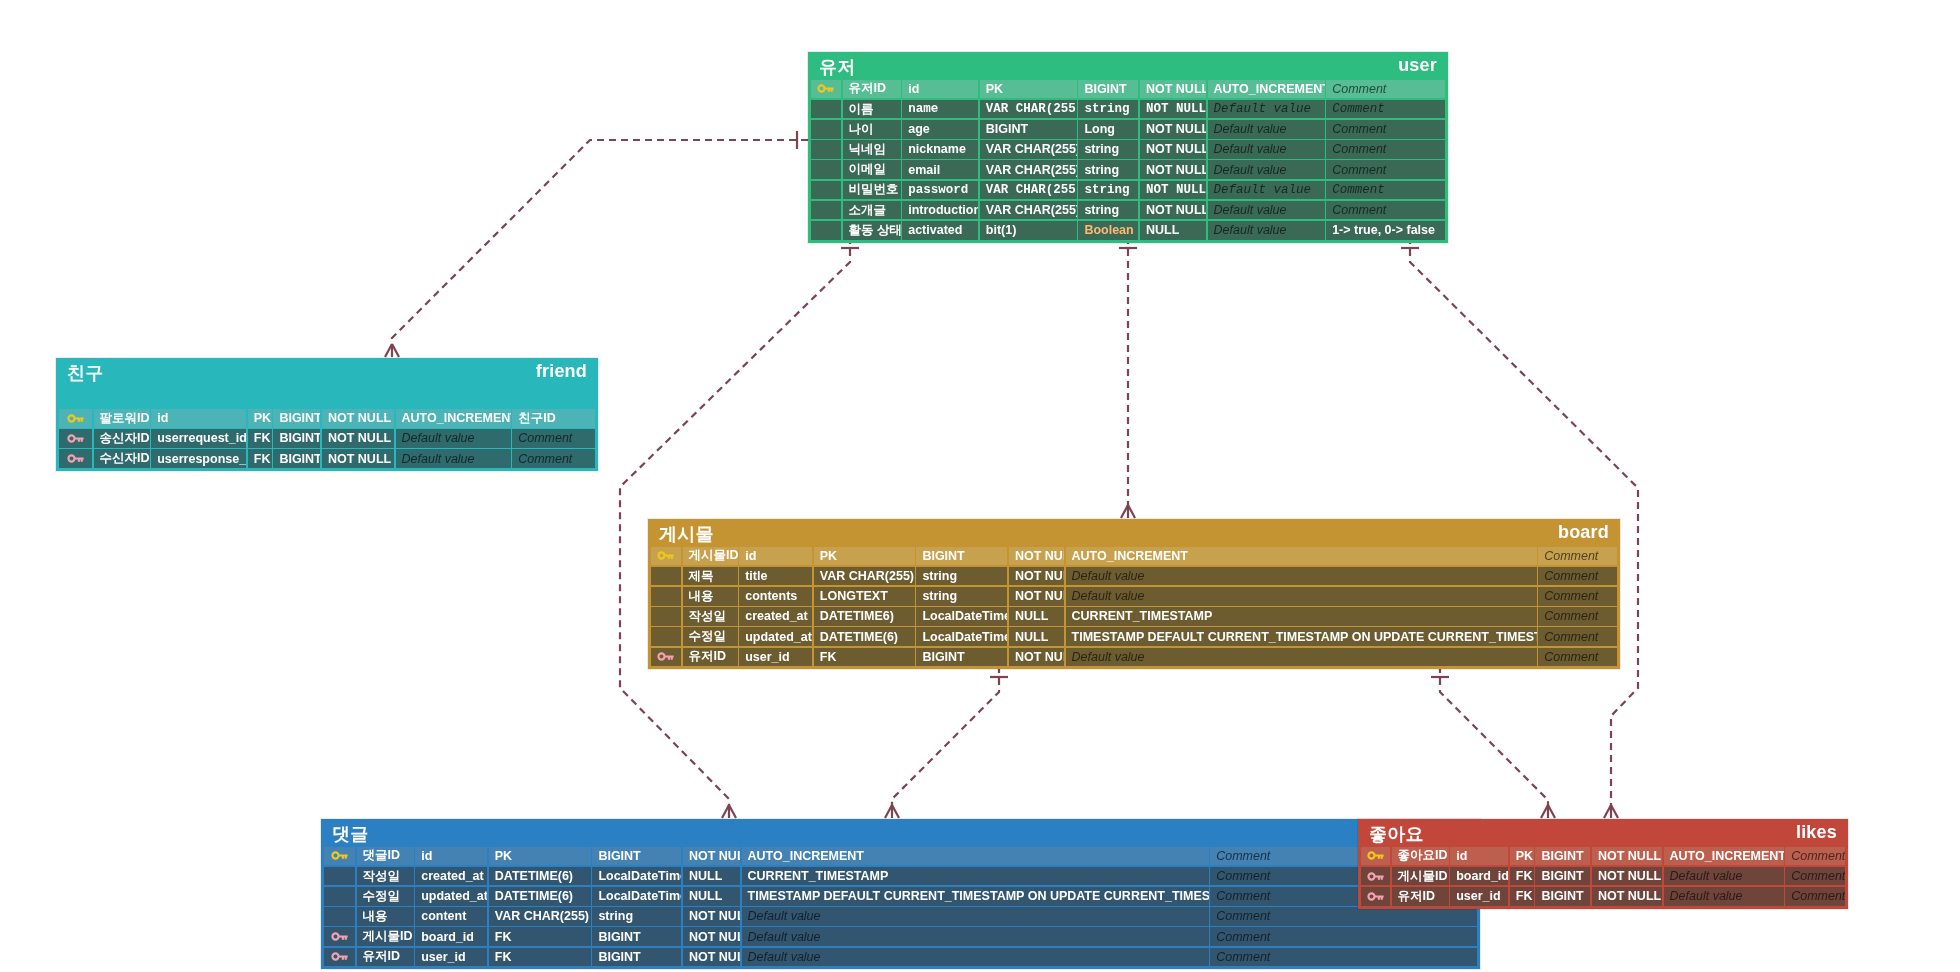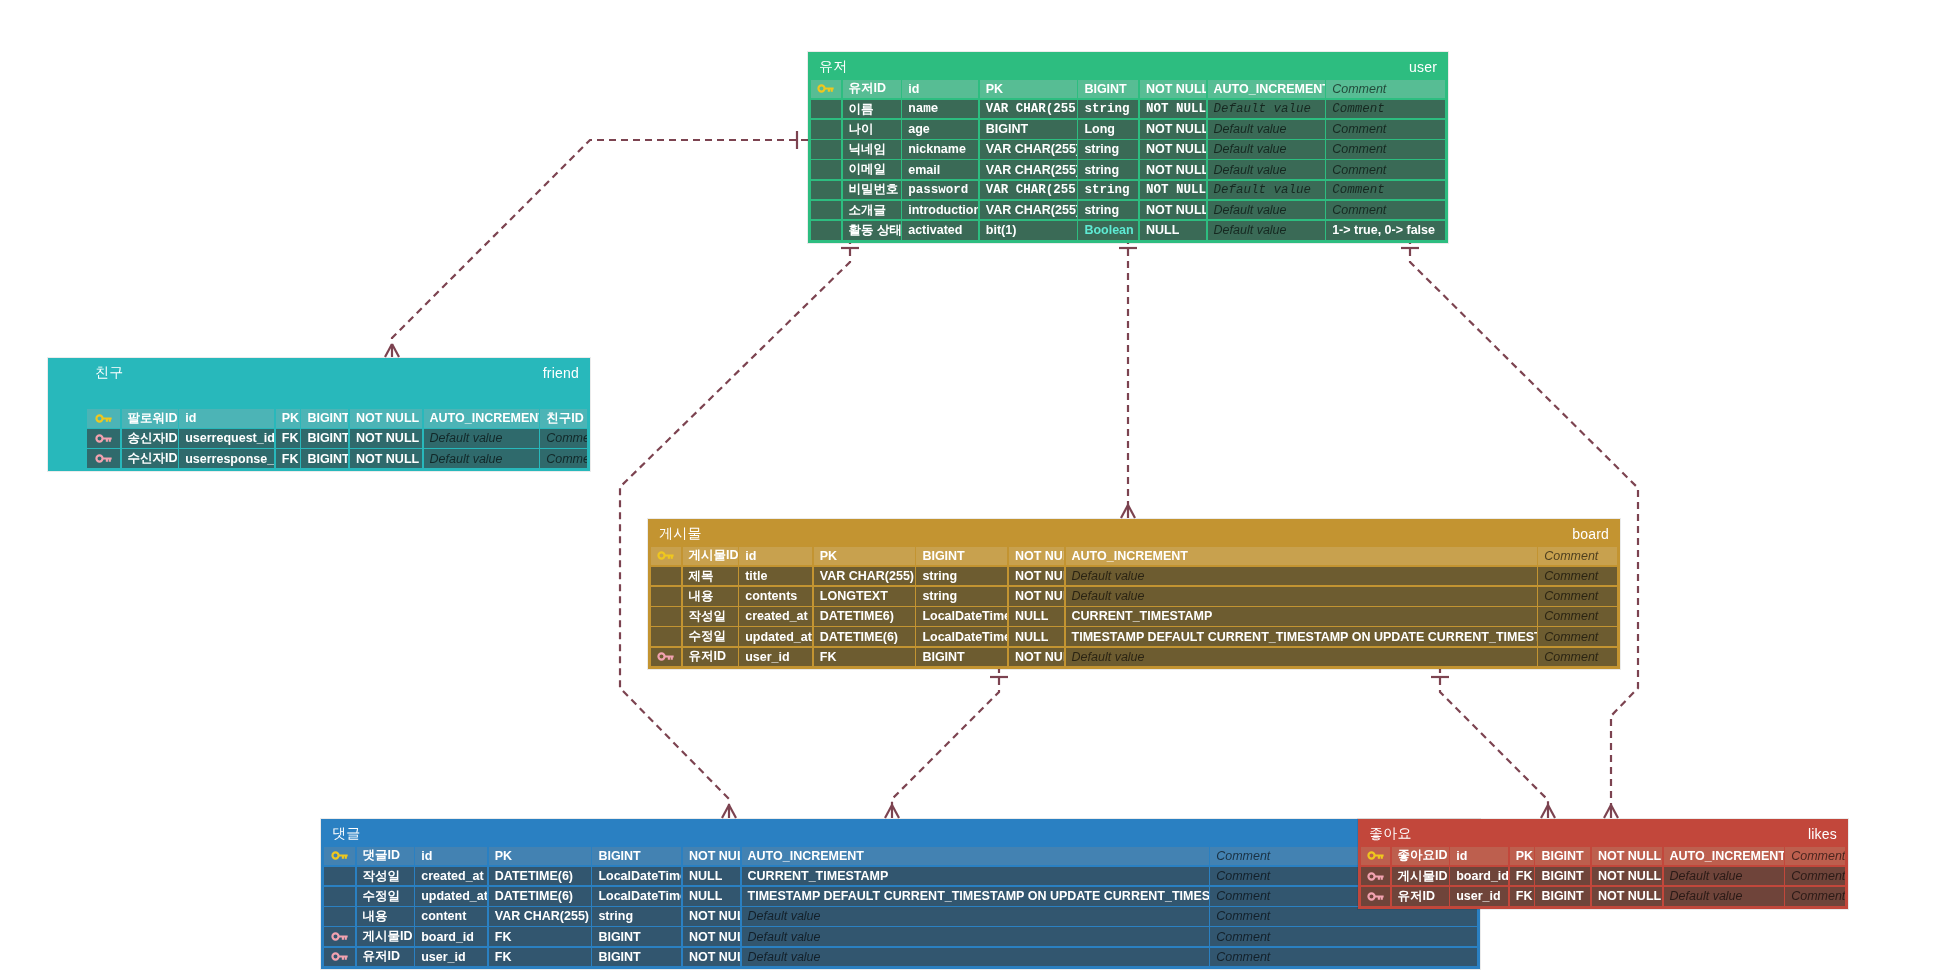--- a/index.html
+++ b/index.html
@@ -2,31 +2,31 @@
 <html><head>
 <meta charset="utf-8">
 <style>
   html,body{margin:0;padding:0;background:#ffffff;}
   .canvas{position:relative;width:1960px;height:972px;background:#ffffff;overflow:hidden;
           font-family:"Liberation Sans", sans-serif;}
   #rel-svg{position:absolute;left:0;top:0;width:1960px;height:972px;z-index:1;}
   #tables{position:absolute;left:0;top:0;width:1960px;height:972px;z-index:2;pointer-events:none;}
   .erd-table{position:absolute;box-sizing:border-box;border:3px solid var(--theme);
              background:var(--theme);pointer-events:auto;box-shadow:0 0 0 1px rgba(0,0,0,0.08);}
-  .erd-title{height:23px;display:flex;align-items:center;justify-content:space-between;
-             padding:0 8px;background:var(--theme);color:#fff;font-size:14px;font-weight:normal;}
+  .erd-title{height:23px;display:flex;align-items:flex-start;justify-content:space-between;
+             padding:0 8px;background:var(--theme);color:#fff;font-size:18px;font-weight:bold;}
   .erd-title .tname{letter-spacing:.2px;}
   .erd-row{display:grid;column-gap:1.6px;background:var(--theme);margin-top:1.6px;}
   .erd-row:first-child{margin-top:0;}
   .erd-row > div{background:var(--body);height:18.6px;display:flex;align-items:center;
                  overflow:hidden;white-space:nowrap;}
   .erd-row.hl > div{background:var(--pkrow);}
   .cell{padding:0 6px;font-size:12.5px;font-weight:600;color:#ffffff;}
   .cell.muted{font-style:italic;font-weight:400;color:rgba(0,0,0,0.62);}
-  .cell.red{color:#5eead4;font-weight:700;}
+  .cell.red{color:#fdba74;font-weight:700;}
   .keycell{justify-content:center;}
 </style>
 </head>
 <body>
 
 <div class="canvas">
   <svg id="rel-svg" xmlns="http://www.w3.org/2000/svg">
       <g>
         <path d="M808 140 H590 L392 338 V345" fill="none" stroke="#7c4350" stroke-width="2.2" stroke-dasharray="7 5"></path>
         <line x1="797" y1="131" x2="797" y2="149" stroke="#7c4350" stroke-width="2.2"></line>
@@ -155,21 +155,21 @@
           <div class="keycell"></div>
           <div class="cell">활동 상태</div>
           <div class="cell">activated</div>
           <div class="cell">bit(1)</div>
           <div class="cell red">Boolean</div>
           <div class="cell">NULL</div>
           <div class="cell muted">Default value</div>
           <div class="cell">1-&gt; true, 0-&gt; false</div>
         </div>
       </div>
-      <div class="erd-table" style="left: 48px; top: 358px; width: 542px; padding-left: 36px; --theme: #28b8bb; --pkrow: #4cb4b6; --body: #2f6a6c;">
+      <div class="erd-table" style="left: 56px; top: 358px; width: 542px; --theme: #28b8bb; --pkrow: #4cb4b6; --body: #2f6a6c;">
         <div class="erd-title">
           <span class="tname">친구</span>
           <span class="tname">friend</span>
         </div>
         <div class="erd-row hl" style="grid-template-columns: 33px 56px 95px 24px 47px 72px 115px 1fr; margin-top: 25px;">
           <div class="keycell">
             <svg viewBox="0 0 20 12" width="18" height="11">
               <circle cx="5" cy="6" r="3.4" fill="none" stroke="#efc71e" stroke-width="2.4"></circle>
               <path d="M8.6 6 H18.5 M13.2 6 v3.6 M16.4 6 v3.6" fill="none" stroke="#efc71e" stroke-width="2.4"></path>
             </svg>

